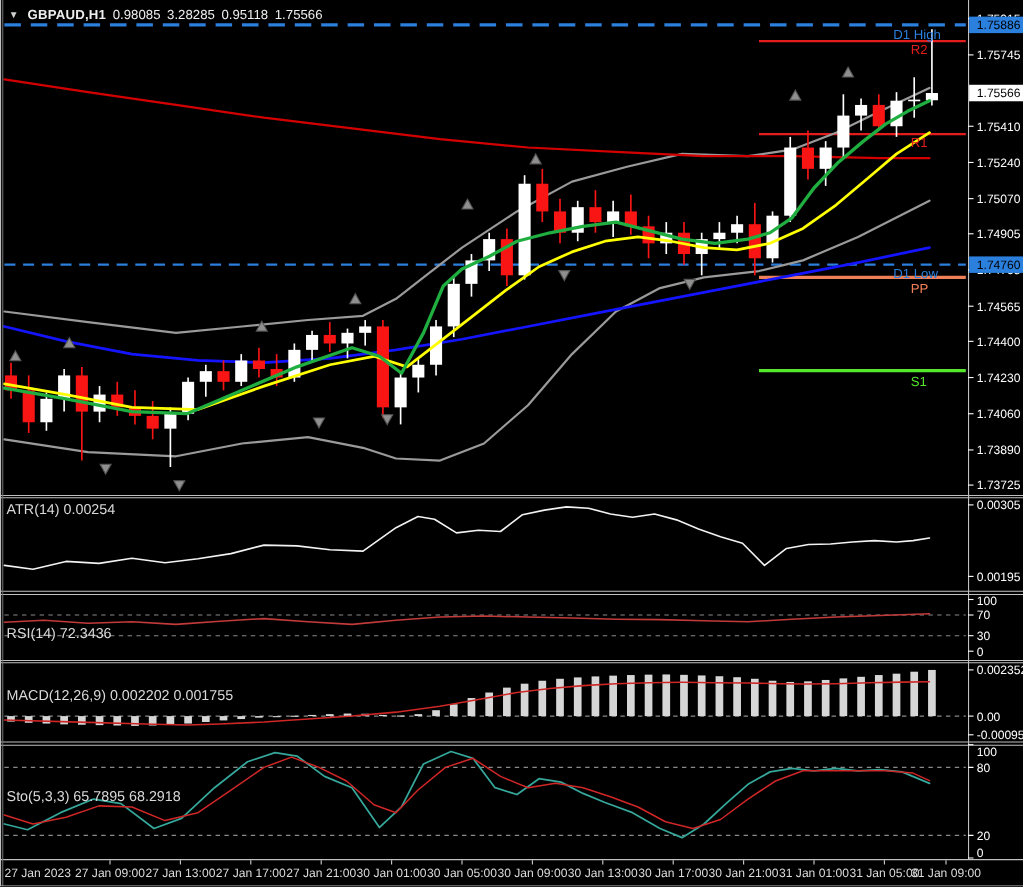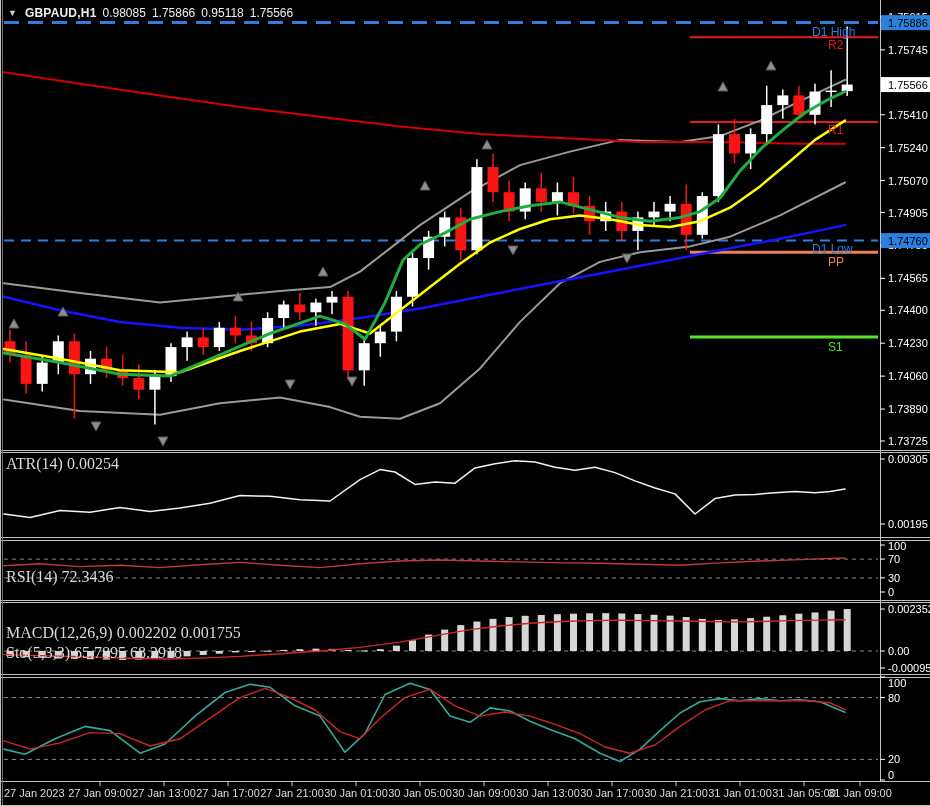--- a/index.html
+++ b/index.html
@@ -3,40 +3,40 @@
 <meta charset="utf-8">
 <style>
   html,body{margin:0;padding:0;background:#222;}
   .win{position:relative;width:930px;height:806px;background:#000;overflow:hidden;
        font-family:"Liberation Sans",sans-serif;border-right:1px solid #9a9a9a;}
   svg text{font-family:"Liberation Sans",sans-serif;}
   .hdr{position:absolute;left:8px;top:6px;display:flex;align-items:center;gap:6px;
        color:#efefef;font-size:12px;z-index:5;}
   .hdr .dd{color:#cfcfcf;font-size:9px;cursor:pointer;margin-right:2px;}
   .hdr .sym{font-weight:700;letter-spacing:.2px;}
-  .plabel{position:absolute;left:6px;color:#d9d9d9;font-size:16px;z-index:5;font-family:Liberation Serif, serif;}
+  .plabel{position:absolute;left:6px;color:#d9d9d9;font-size:13px;z-index:5;}
 </style>
 </head>
 <body>
 
 <div class="win">
 
   <div class="hdr">
     <span class="dd">▼</span>
     <span class="sym">GBPAUD,H1</span>
     <span>0.98085</span>
-    <span>1.75866</span>
+    <span>3.28285</span>
     <span>0.95118</span>
     <span>1.75566</span>
   </div>
 
   <div class="plabel" style="top:455px">ATR(14) 0.00254</div>
   <div class="plabel" style="top:568px">RSI(14) 72.3436</div>
   <div class="plabel" style="top:624px">MACD(12,26,9) 0.002202 0.001755</div>
-  <div class="plabel" style="top:644px">Sto(5,3,3) 65.7895 68.2918</div>
+  <div class="plabel" style="top:716px">Sto(5,3,3) 65.7895 68.2918</div>
 
   <svg id="cv" width="930" height="806">
       <rect x="0" y="0" width="930" height="806" fill="#000000"></rect>
       <g>
         <line x1="4" y1="22.614399999998092" x2="878" y2="22.614399999998092" stroke="#2b7fdd" stroke-width="3" stroke-dasharray="15,9"></line>
         <line x1="690" y1="37.32799999999991" x2="878" y2="37.32799999999991" stroke="#e41c1c" stroke-width="2"></line>
         <line x1="690" y1="121.93119999999962" x2="878" y2="121.93119999999962" stroke="#e41c1c" stroke-width="2"></line>
         <line x1="4" y1="240.607999999999" x2="878" y2="240.607999999999" stroke="#2b7fdd" stroke-width="2" stroke-dasharray="10,7"></line>
         <line x1="690" y1="252.22399999999774" x2="878" y2="252.22399999999774" stroke="#f08057" stroke-width="3"></line>
         <line x1="690" y1="337.0207999999987" x2="878" y2="337.0207999999987" stroke="#54e72c" stroke-width="3"></line>

